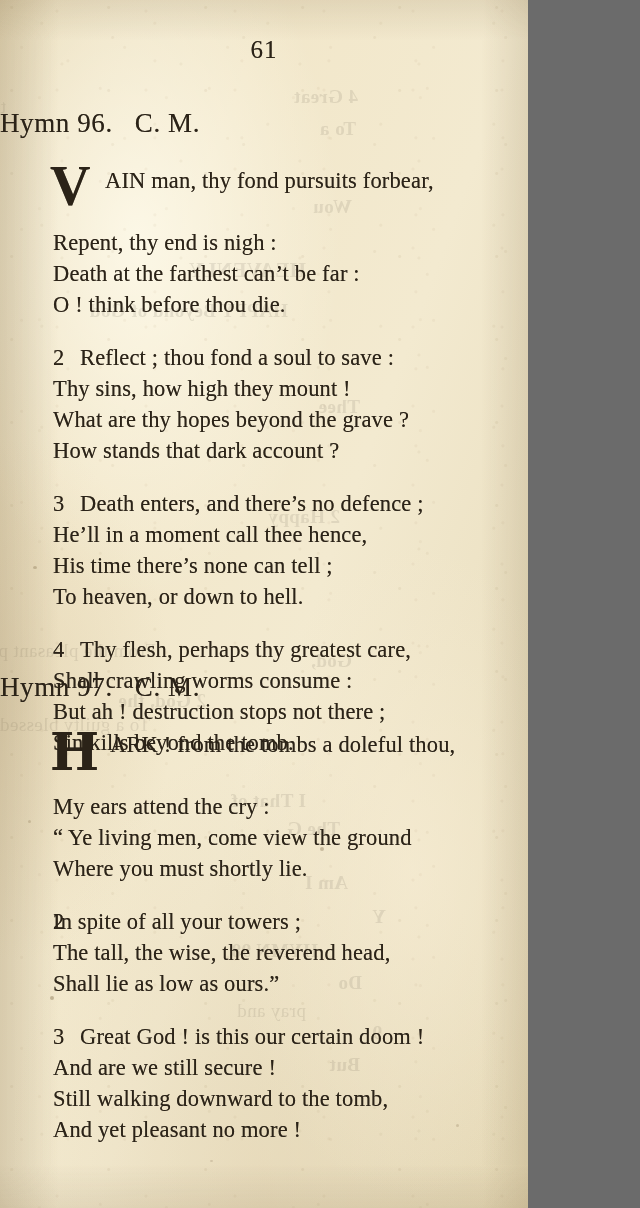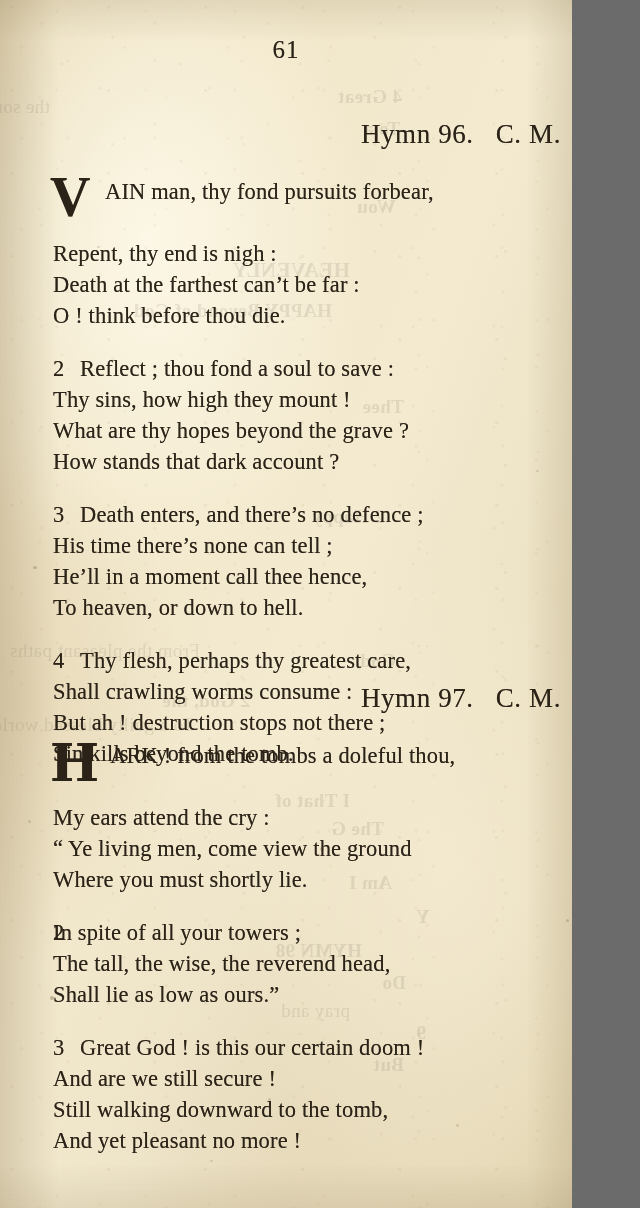--- a/index.html
+++ b/index.html
@@ -4,21 +4,21 @@
 <title>Hymnal page</title>
 <style>
   html, body {
     margin: 0;
     padding: 0;
     background: #6b6b6b;
   }
 
   .page {
     position: relative;
-    width: 572px;
+    width: 528px;
     height: 1208px;
     overflow: hidden;
     background: #f0abfc;
     font-family: "Liberation Serif", "DejaVu Serif", serif;
     color: #2b2318;
     -webkit-font-smoothing: antialiased;
   }
 
   
   .paper-tint {
@@ -100,24 +100,24 @@
     position: absolute;
     top: 36px;
     left: 0;
     right: 0;
     text-align: center;
     font-size: 25px;
     letter-spacing: 1px;
   }
 
   .hymn-title {
-    text-align: right;
+    text-align: left;
     font-size: 27px;
     letter-spacing: 0.6px;
-    margin: 11px;
+    margin: 0;
     padding: 0;
   }
   .hymn-title .meter { margin-left: 22px; }
 
   .hymn {
     position: absolute;
     left: 0;
     right: 0;
   }
   #hymn-96 { top: 108px; }
@@ -237,22 +237,22 @@
           <div class="vline indent"><span>O ! think before thou die.</span></div>
         </div>
         <div class="stanza later">
           <div class="vline numbered"><span class="snum">2</span><span>Reflect ; thou fond a soul to save :</span></div>
           <div class="vline indent"><span>Thy sins, how high they mount !</span></div>
           <div class="vline"><span>What are thy hopes beyond the grave ?</span></div>
           <div class="vline indent"><span>How stands that dark account ?</span></div>
         </div>
         <div class="stanza later">
           <div class="vline numbered"><span class="snum">3</span><span>Death enters, and there’s no defence ;</span></div>
+          <div class="vline"><span>He’ll in a moment call thee hence,</span></div>
           <div class="vline indent"><span>His time there’s none can tell ;</span></div>
-          <div class="vline"><span>He’ll in a moment call thee hence,</span></div>
           <div class="vline indent"><span>To heaven, or down to hell.</span></div>
         </div>
         <div class="stanza later">
           <div class="vline numbered"><span class="snum">4</span><span>Thy flesh, perhaps thy greatest care,</span></div>
           <div class="vline indent"><span>Shall crawling worms consume :</span></div>
           <div class="vline"><span>But ah ! destruction stops not there ;</span></div>
           <div class="vline indent"><span>Sin kills beyond the tomb.</span></div>
         </div>
       </div>
     <div class="hymn" id="hymn-97">

